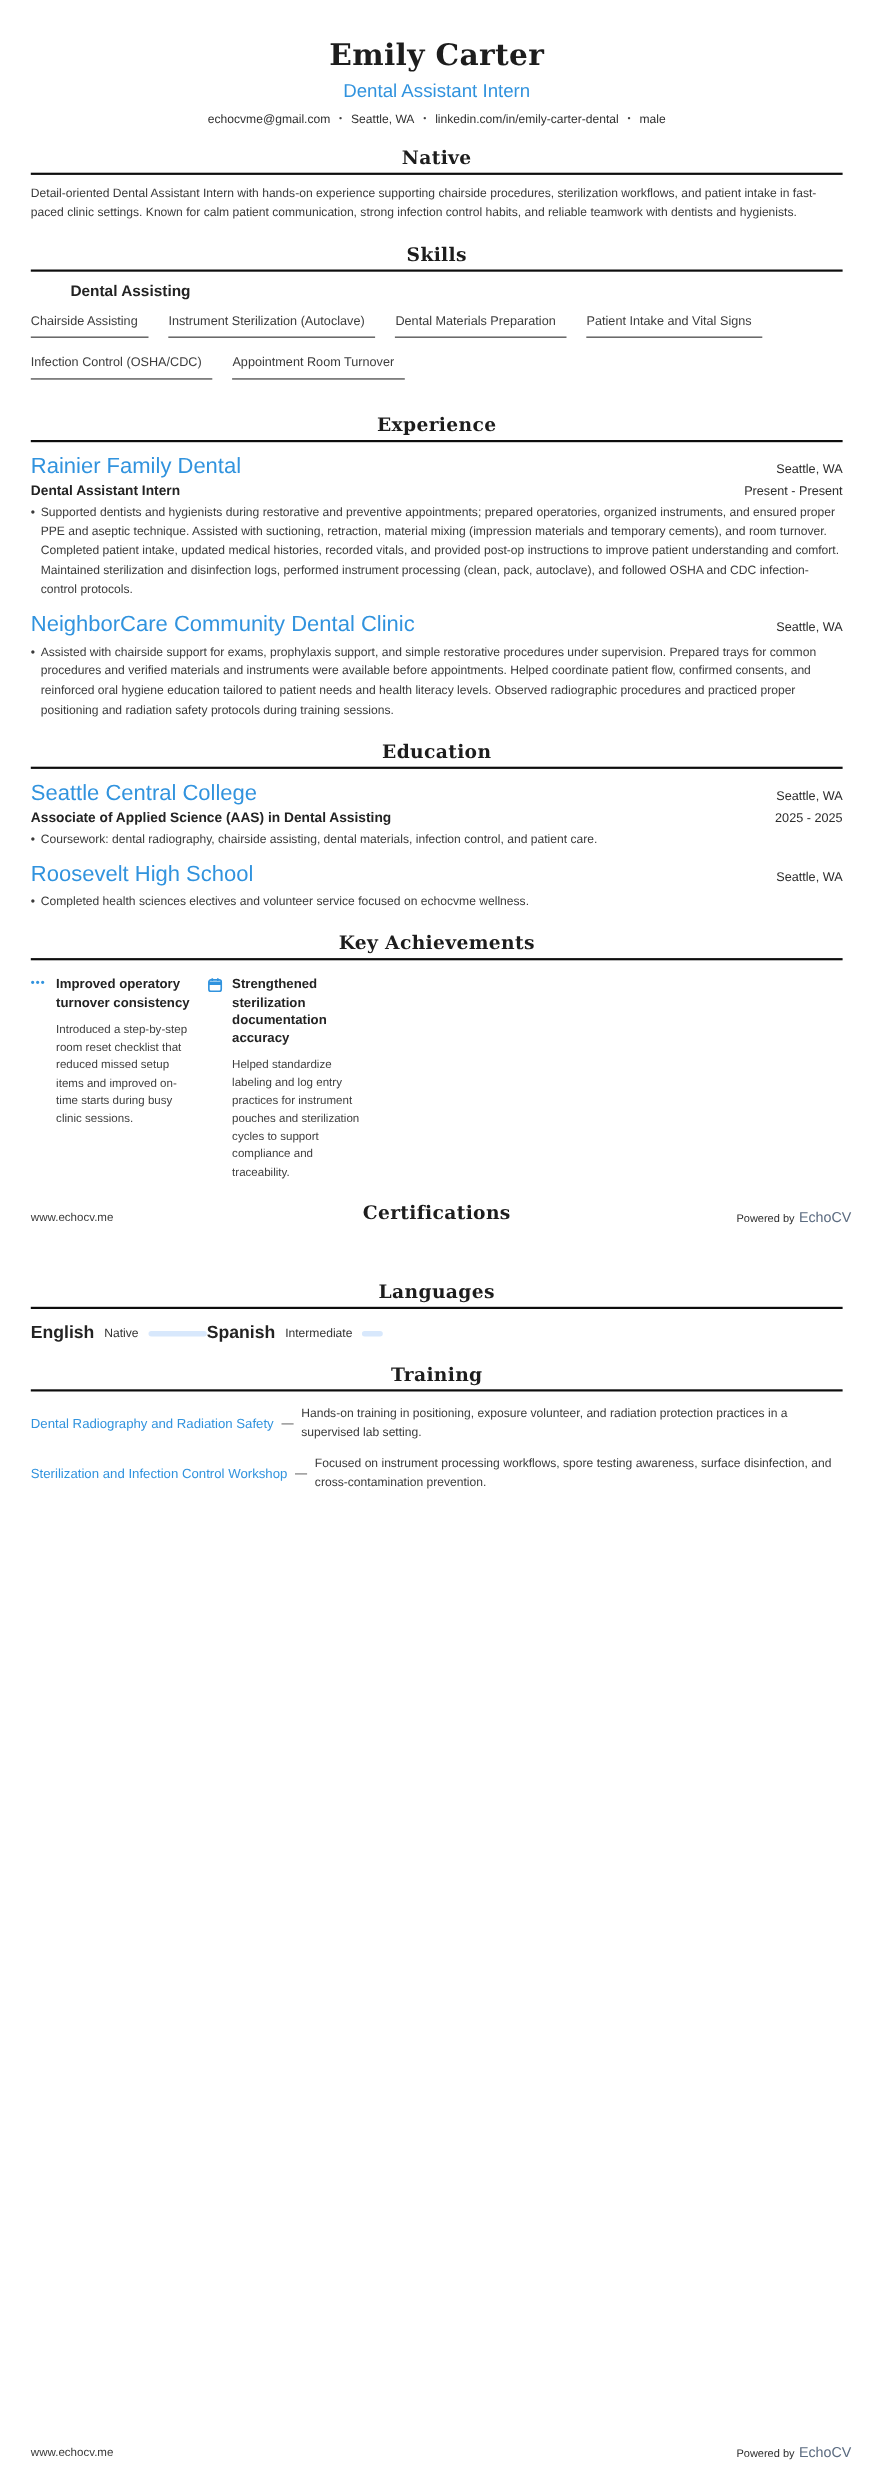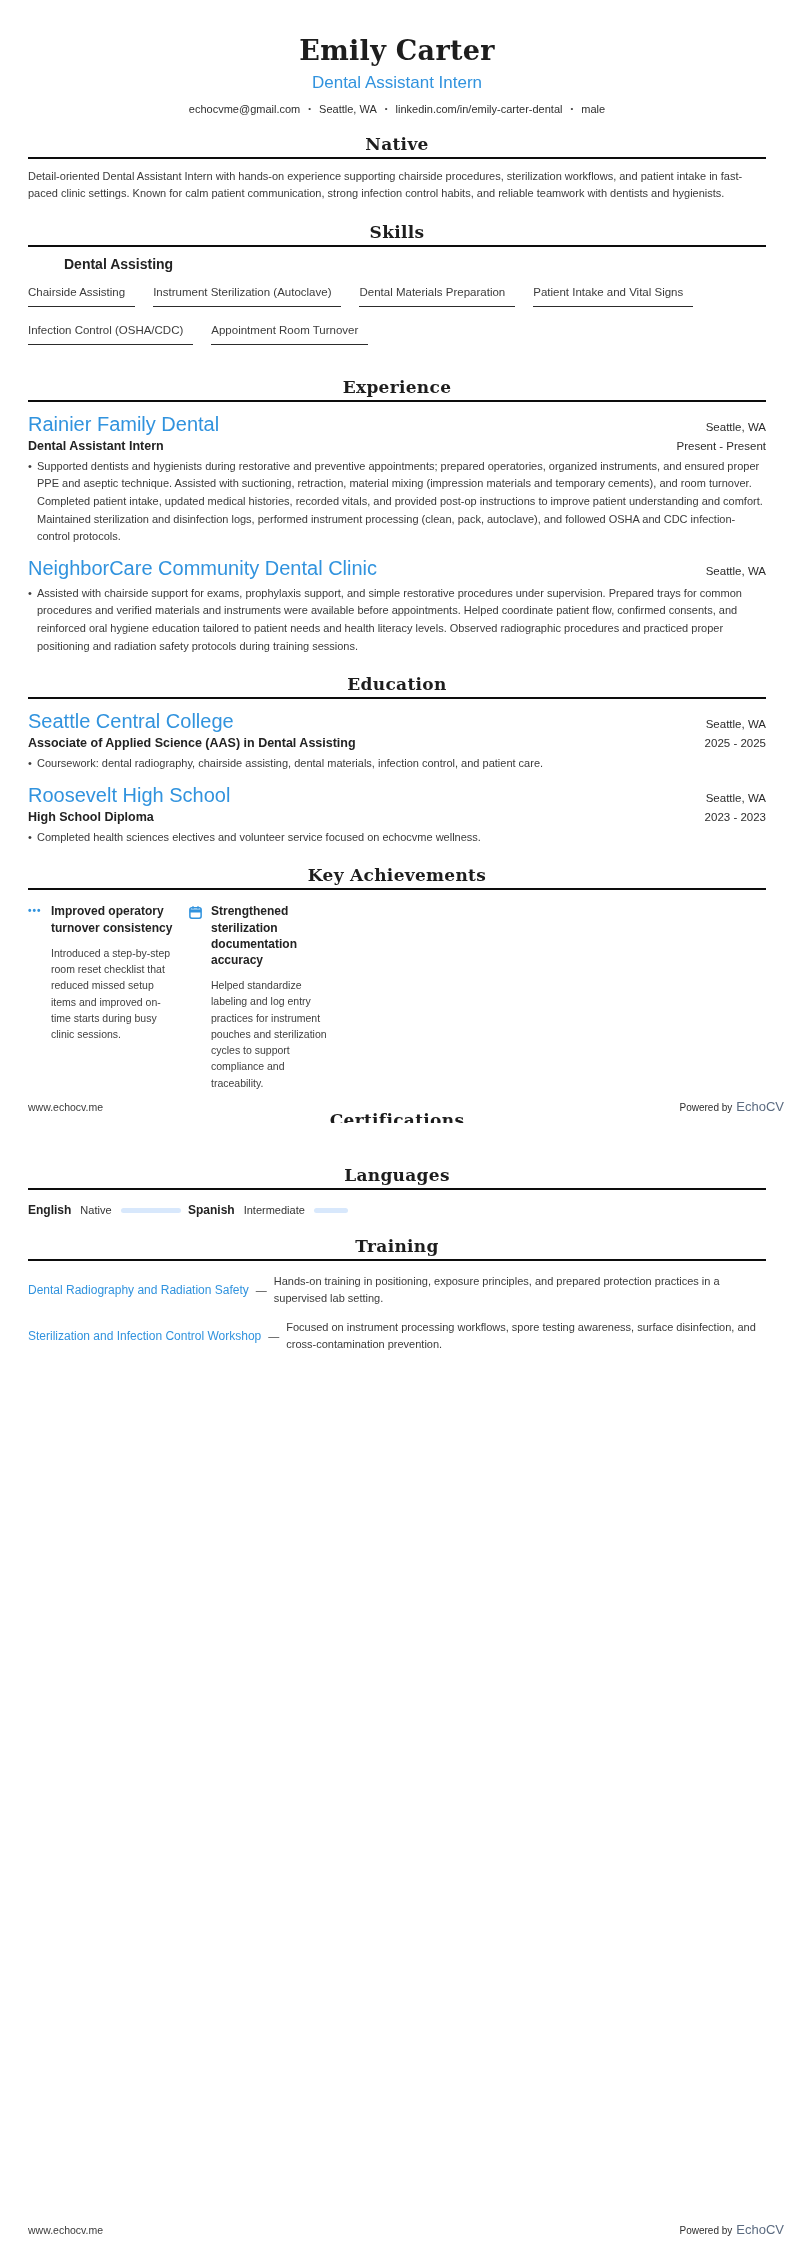--- a/index.html
+++ b/index.html
@@ -46,29 +46,29 @@
   
   .ach-grid{display:flex;margin-top:13px;}
   .ach{width:160px;display:flex;}
   .ach-icon{flex:none;width:23px;color:var(--accent);padding-top:2px;}
   .ach-ellipsis{font-size:10px;letter-spacing:1px;font-weight:700;}
   .ach-body{flex:1;padding-right:14px;}
   .ach-title{font-size:12px;font-weight:700;color:#232323;line-height:1.35;}
   .ach-desc{font-size:10.5px;color:#404040;line-height:1.55;margin-top:9px;}
 
   
-  .footer{position:absolute;left:28px;right:10px;bottom:9px;display:flex;justify-content:space-between;align-items:center;}
+  .footer{position:absolute;left:28px;right:20px;bottom:9px;display:flex;justify-content:space-between;align-items:center;}
   .site{font-size:10.5px;color:#3a3a3a;text-decoration:none;}
   .powered{font-size:10px;color:#2c2c2c;}
   .brand{color:var(--brand);font-size:13px;margin-left:4px;text-decoration:none;}
 
   
   .lang-row{display:flex;margin-top:13px;}
   .lang{width:160px;display:flex;align-items:center;}
-  .lang-name{font-size:12px;font-weight:700;color:#232323;}
+  .lang-name{font-size:16px;font-weight:700;color:#232323;}
   .lang-level{font-size:11px;color:#333;margin-left:9px;white-space:nowrap;}
   .bar{width:60px;height:5px;border-radius:3px;background:var(--bar-track);margin-left:9px;overflow:hidden;}
   .bar-fill{height:100%;background:var(--bar-fill);border-radius:3px;}
 
   
   .train{display:flex;align-items:center;margin-top:12px;}
   .train-title{flex:none;color:var(--accent);font-size:12px;}
   .train-dash{flex:none;margin:0 7px;color:#444;font-size:11px;}
   .train-desc{flex:1;font-size:11px;line-height:1.55;color:var(--body);}
 </style>
@@ -145,24 +145,20 @@
       <div class="bullet">
         <span class="dot">•</span>
         <span class="btxt">Coursework: dental radiography, chairside assisting, dental materials, infection control, and patient care.</span>
       </div>
     </div>
 
     <div class="entry">
       <div class="entry-row">
         <span class="org">Roosevelt High School</span>
         <span class="loc">Seattle, WA</span>
-      </div>
-      <div class="entry-row">
-        <span class="role">High School Diploma</span>
-        <span class="dates">2023 - 2023</span>
       </div>
       <div class="bullet">
         <span class="dot">•</span>
         <span class="btxt">Completed health sciences electives and volunteer service focused on echocvme wellness.</span>
       </div>
     </div>
   </div>
 
   <div class="section">
     <div class="sec-head">Key Achievements</div>
@@ -230,21 +226,21 @@
     </div>
   </div>
 
   <div class="section">
     <div class="sec-head">Training</div>
     <div class="sec-rule"></div>
 
     <div class="train">
       <span class="train-title">Dental Radiography and Radiation Safety</span>
       <span class="train-dash">—</span>
-      <span class="train-desc">Hands-on training in positioning, exposure principles, and prepared protection practices in a supervised lab setting.</span>
+      <span class="train-desc">Hands-on training in positioning, exposure volunteer, and radiation protection practices in a supervised lab setting.</span>
     </div>
 
     <div class="train">
       <span class="train-title">Sterilization and Infection Control Workshop</span>
       <span class="train-dash">—</span>
       <span class="train-desc">Focused on instrument processing workflows, spore testing awareness, surface disinfection, and cross-contamination prevention.</span>
     </div>
   </div>
 
   <div class="footer">

